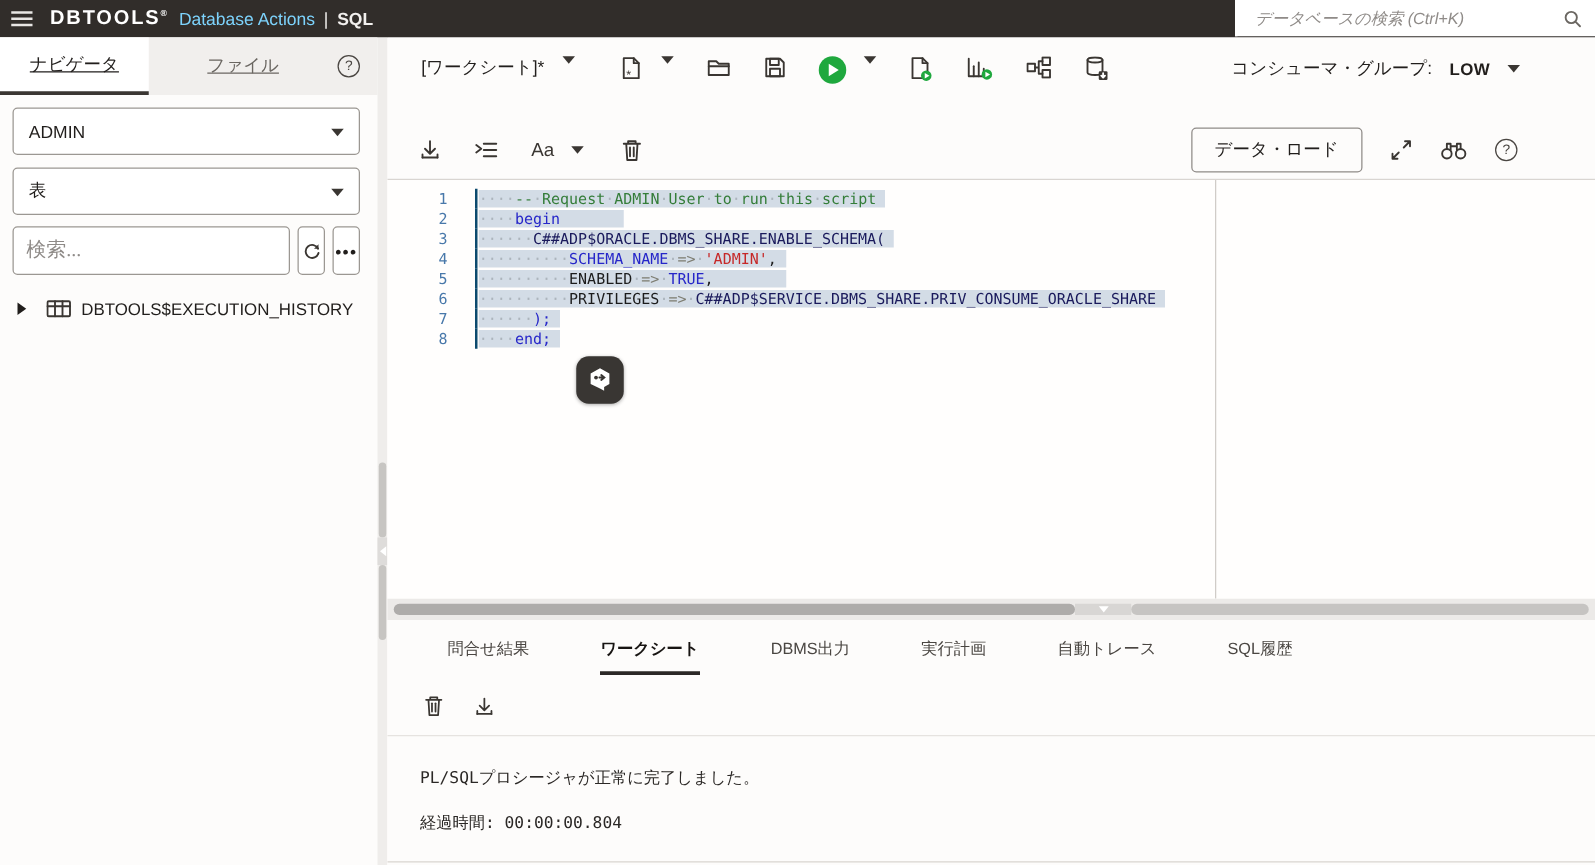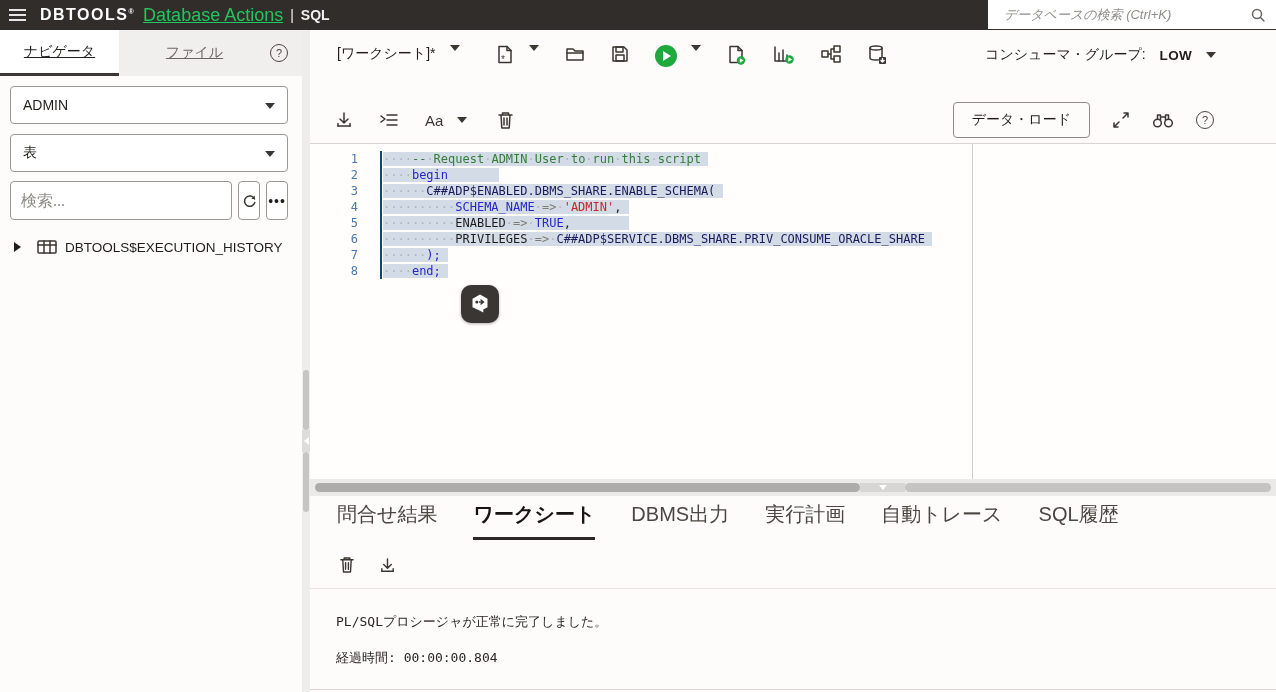--- a/index.html
+++ b/index.html
@@ -8,21 +8,21 @@
   .window { position:relative; width:1276px; height:692px; background:#fdfcfb; }
 
   
   .topbar { position:absolute; left:0; top:0; width:1276px; height:30px;
             background:#312d2a; display:flex; align-items:center; color:#fff; }
   .hamburger { width:30px; height:30px; display:flex; flex-direction:column;
                justify-content:center; gap:3px; padding-left:9px; cursor:pointer; }
   .hamburger i { display:block; width:17px; height:2px; background:#e8e6e4; }
   .logo { font-weight:bold; font-size:16px; letter-spacing:1.5px; margin-left:10px; }
   .logo sup { font-size:7px; }
-  .app-name { font-size:18px; margin-left:8px; color:#22c55e;text-decoration:underline; }
+  .app-name { font-size:14px; margin-left:8px; color:#7dd3fc; }
   .app-sep { margin:0 7px; color:#f2f0ee; font-size:14px; }
   .app-prod { font-size:14px; font-weight:bold; color:#f2f0ee; }
   .topsearch { position:absolute; right:0; top:0; width:288px; height:29px; background:#fff;
                display:flex; align-items:center; border-left:2px solid #fff; }
   .topsearch input { flex:1; border:none; outline:none; font-size:13px; padding:0 6px 0 14px;
                      color:#333; font-family:"Liberation Sans",sans-serif; }
   .topsearch input::placeholder { color:#8f8b88; font-style:italic; }
   .topsearch svg { margin-right:10px; }
 
   
@@ -108,21 +108,21 @@
   .hsplit .hthumb { position:absolute; left:5px; top:4px; width:545px; height:9px; background:#aeacaa; border-radius:5px; }
   .hsplit .hthumb2 { position:absolute; left:595px; right:5px; top:4px; height:9px; background:#c6c4c2; border-radius:5px; }
   .hsplit .hcollapse { position:absolute; left:550px; top:4px; width:45px; height:9px; background:#d8d6d4;
                        display:flex; align-items:center; justify-content:center; cursor:pointer; }
   .hsplit .hcollapse i { width:0; height:0; border-left:4px solid transparent; border-right:4px solid transparent;
                          border-top:5px solid #fff; }
 
   
   .outpanel { position:absolute; left:0; top:466px; right:0; bottom:0; background:#fdfcfb; }
   .out-tabs { display:flex; align-items:flex-end; gap:36px; padding:14px 0 0 27px; height:44px; }
-  .out-tab { font-size:20px; color:#4a4642; padding-bottom:9px; cursor:pointer; border-bottom:3px solid transparent; }
+  .out-tab { font-size:13px; color:#4a4642; padding-bottom:9px; cursor:pointer; border-bottom:3px solid transparent;margin-left:21px; }
   .out-tab.active { color:#171412; font-weight:bold; border-bottom:3px solid #2b2826; }
   .out-toolbar { display:flex; align-items:center; gap:24px; padding:16px 0 14px 29px;
                  border-bottom:1px solid #e6e3e0; }
   .out-toolbar .o-icon { cursor:pointer; display:flex; }
   .out-msg { font-family:"DejaVu Sans Mono",monospace; font-size:13px; color:#2b2826; margin:24px 0 0 26px; }
   .out-msg.second { margin-top:18px; }
   .out-bottomline { position:absolute; left:0; right:0; bottom:2px; height:1px; background:#d9d5d1; }
 
   svg.icon { stroke:#3a3632; fill:none; stroke-width:1.5; stroke-linecap:round; stroke-linejoin:round; }
 </style>
@@ -324,21 +324,21 @@
           <div class="code-line">
             <div class="line-num">1</div>
             <div class="line-content"><span class="sel"><span class="tk-ws">····</span><span class="tk-comment">--</span><span class="tk-ws">·</span><span class="tk-comment">Request</span><span class="tk-ws">·</span><span class="tk-comment">ADMIN</span><span class="tk-ws">·</span><span class="tk-comment">User</span><span class="tk-ws">·</span><span class="tk-comment">to</span><span class="tk-ws">·</span><span class="tk-comment">run</span><span class="tk-ws">·</span><span class="tk-comment">this</span><span class="tk-ws">·</span><span class="tk-comment">script</span><span class="tk-trail">&nbsp;</span></span></div>
           </div>
           <div class="code-line">
             <div class="line-num">2</div>
             <div class="line-content"><span class="sel"><span class="tk-ws">····</span><span class="tk-kw">begin</span><span class="tk-trail">&nbsp;&nbsp;&nbsp;&nbsp;&nbsp;&nbsp;&nbsp;</span></span></div>
           </div>
           <div class="code-line">
             <div class="line-num">3</div>
-            <div class="line-content"><span class="sel"><span class="tk-ws">······</span><span class="tk-qual">C##ADP$ENABLED.DBMS_SHARE.ENABLE_SCHEMA(</span><span class="tk-trail">&nbsp;</span></span></div>
+            <div class="line-content"><span class="sel"><span class="tk-ws">······</span><span class="tk-qual">C##ADP$ORACLE.DBMS_SHARE.ENABLE_SCHEMA(</span><span class="tk-trail">&nbsp;</span></span></div>
           </div>
           <div class="code-line">
             <div class="line-num">4</div>
             <div class="line-content"><span class="sel"><span class="tk-ws">··········</span><span class="tk-kw">SCHEMA_NAME</span><span class="tk-ws">·</span><span class="tk-op">=&gt;</span><span class="tk-ws">·</span><span class="tk-str">'ADMIN'</span><span class="tk-plain">,</span><span class="tk-trail">&nbsp;</span></span></div>
           </div>
           <div class="code-line">
             <div class="line-num">5</div>
             <div class="line-content"><span class="sel"><span class="tk-ws">··········</span><span class="tk-plain">ENABLED</span><span class="tk-ws">·</span><span class="tk-op">=&gt;</span><span class="tk-ws">·</span><span class="tk-kw">TRUE</span><span class="tk-plain">,</span><span class="tk-trail">&nbsp;&nbsp;&nbsp;&nbsp;&nbsp;&nbsp;&nbsp;&nbsp;</span></span></div>
           </div>
           <div class="code-line">

